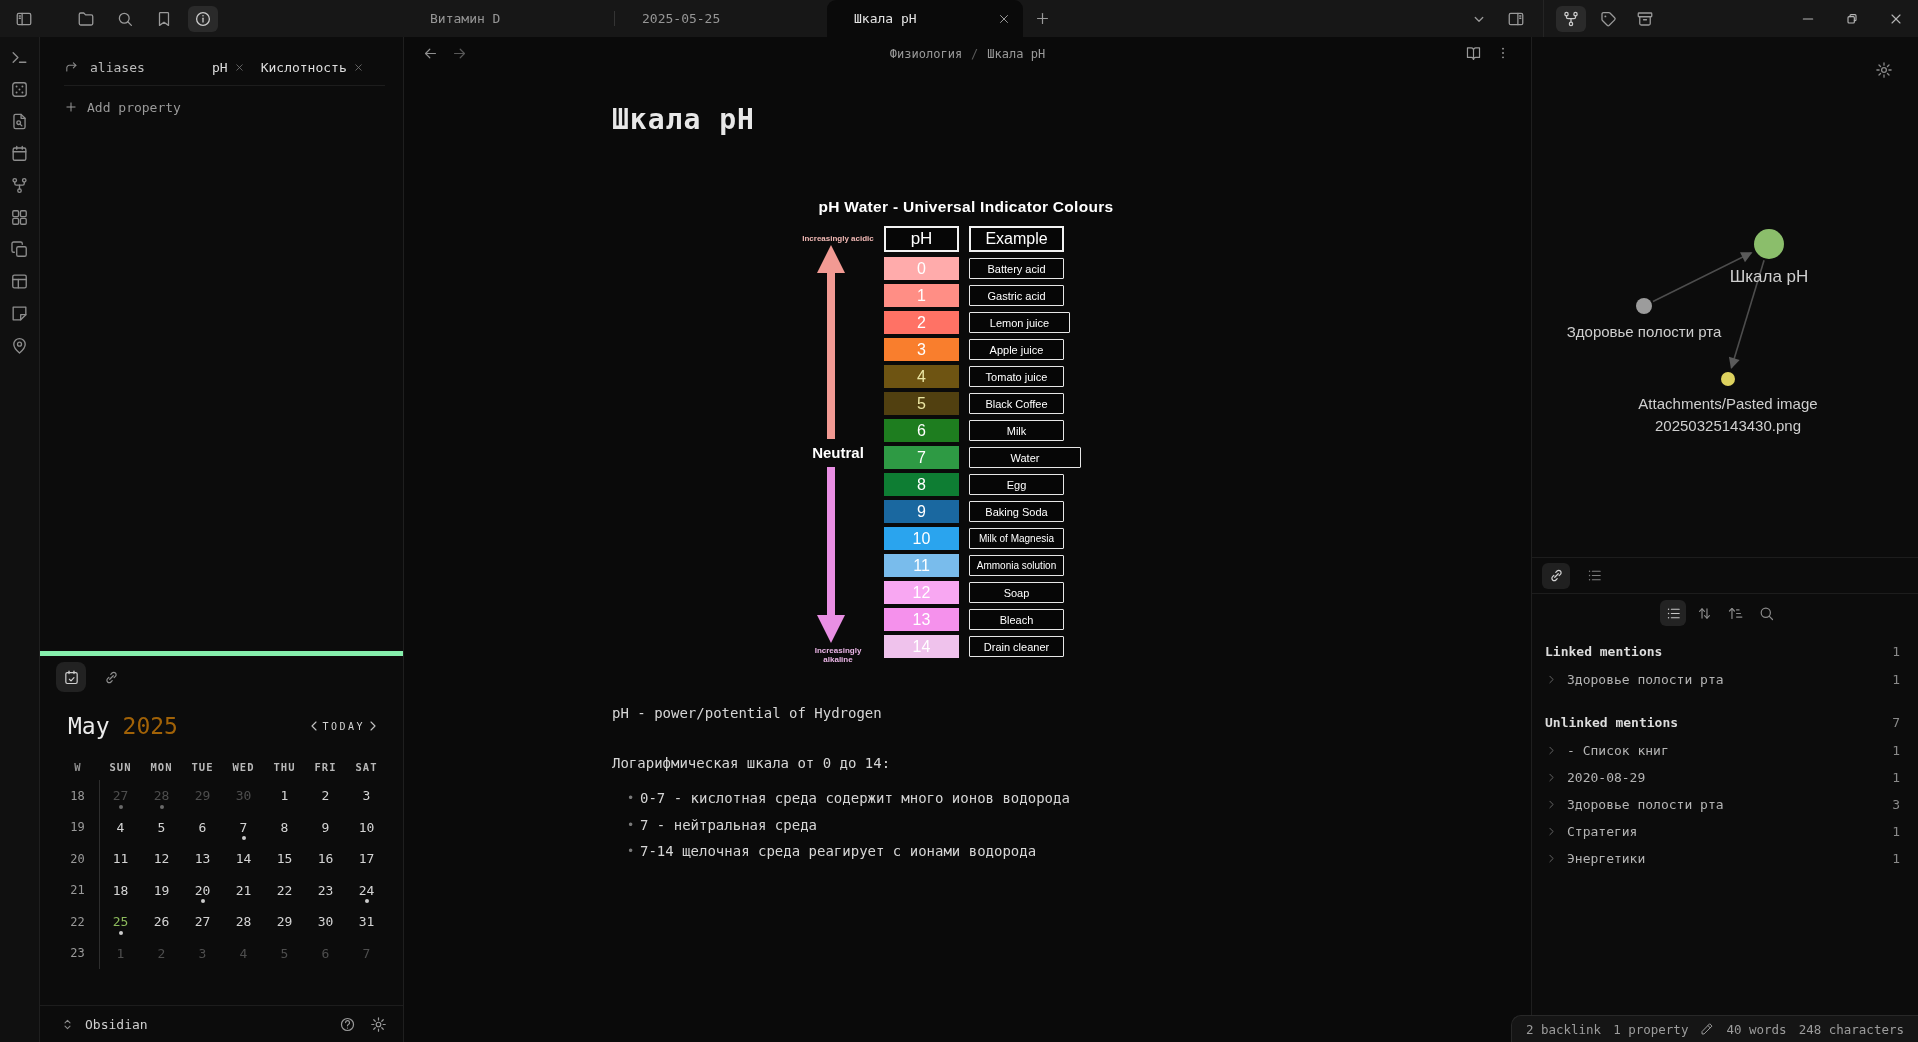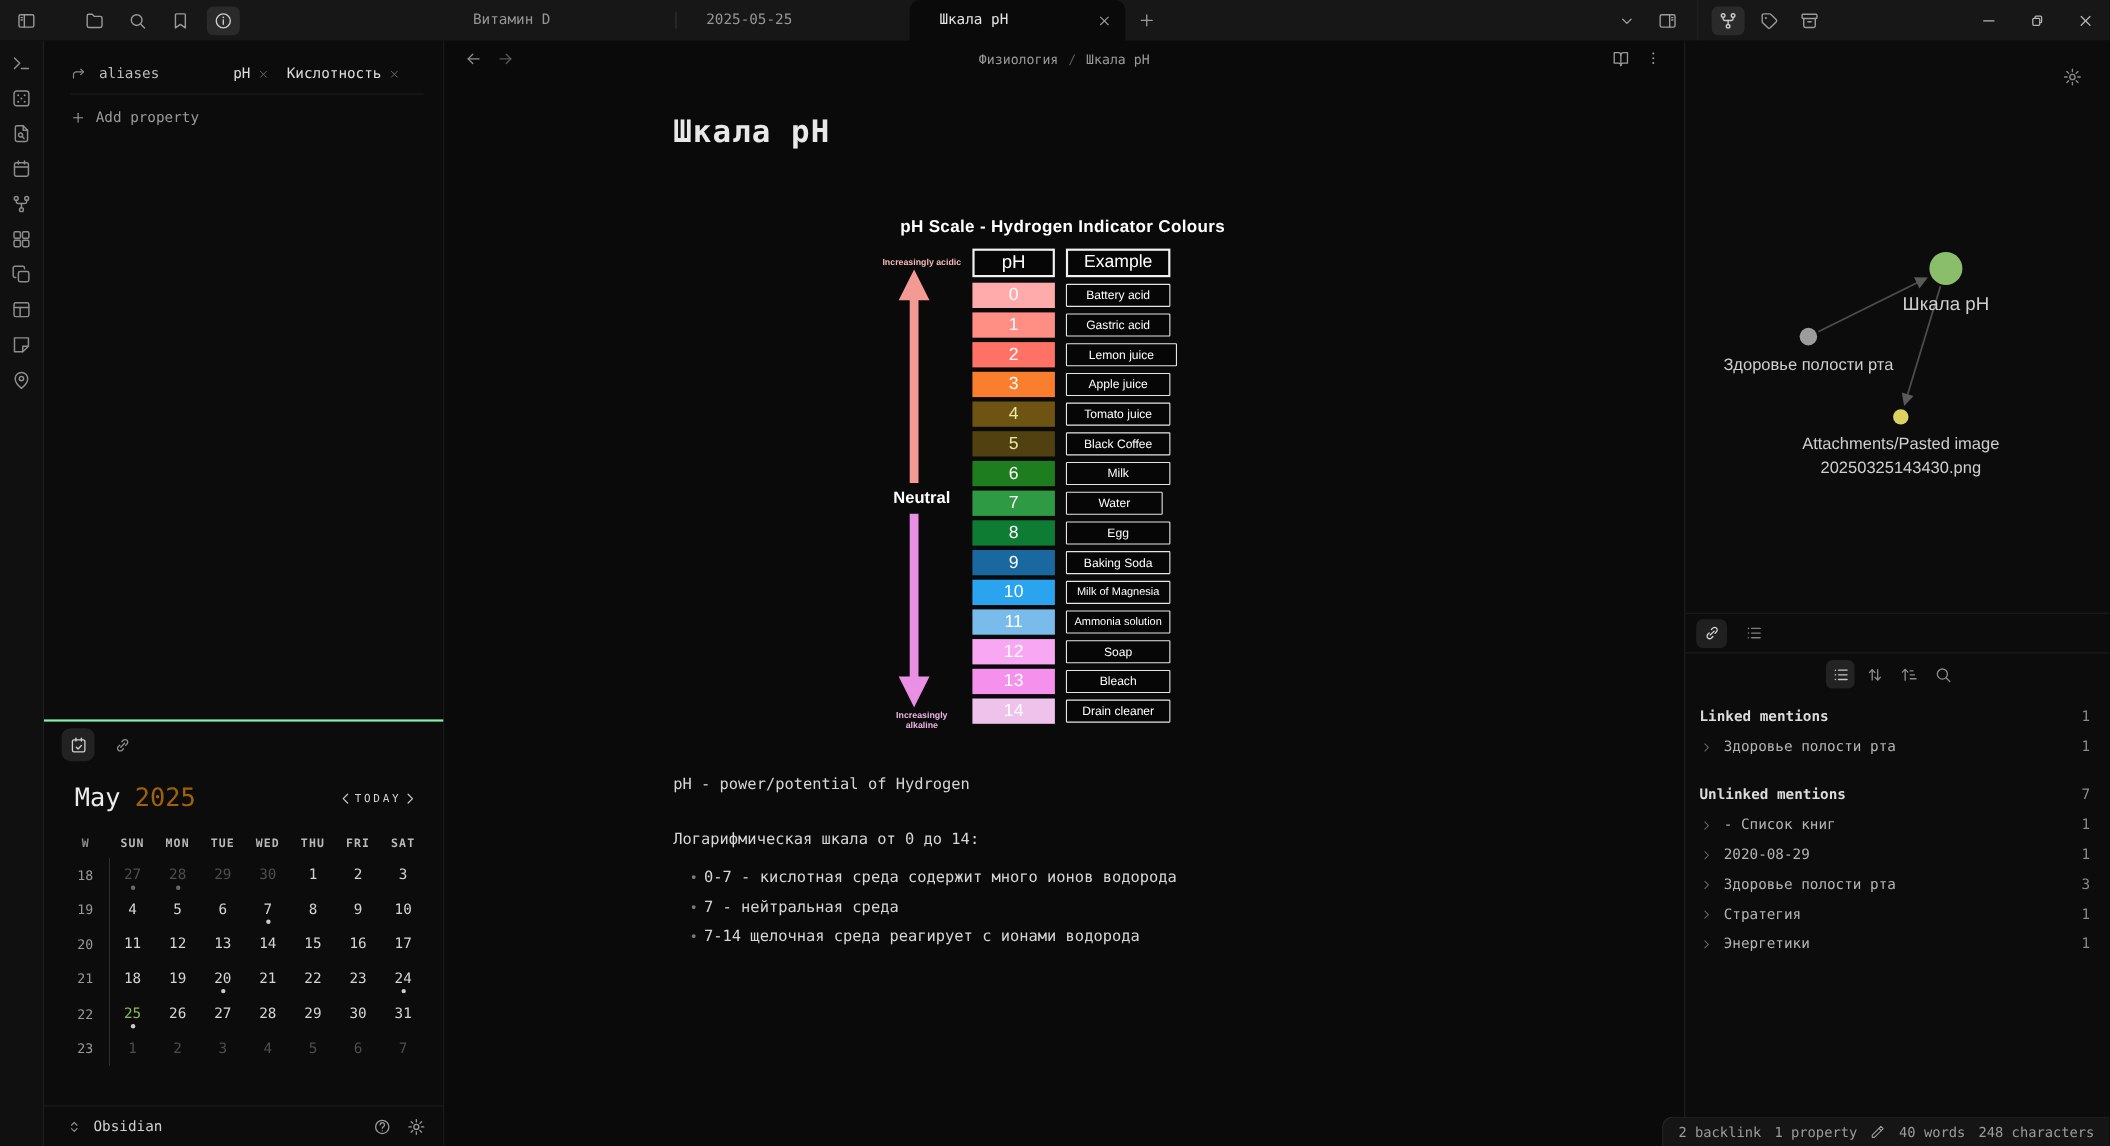--- a/index.html
+++ b/index.html
@@ -38,21 +38,21 @@
     display:flex; flex-direction:column; }
   .props { padding:12px 18px 0 24px; }
   .prop-row { display:flex; align-items:center; height:37px; border-bottom:1px solid #1d1d1d; font-size:13px; }
   .prop-icon { color:#8a8a8a; display:flex; }
   .prop-name { color:#bdbdbd; margin-left:11px; width:110px; }
   .prop-values { display:flex; gap:16px; margin-left:12px; }
   .pill { display:flex; align-items:center; gap:6px; color:#dedede; white-space:nowrap; }
   .pill-x { color:#7a7a7a; display:flex; }
   .add-prop { display:flex; align-items:center; gap:9px; height:42px; color:#9a9a9a; font-size:13px; }
   .ls-spacer { flex:1; }
-  .cal-section { border-top:2px solid #86efac; padding:6px 16px 36px 16px; }
+  .cal-section { border-top:5px solid #86efac; padding:6px 16px 36px 16px; }
   .cal-tabs { display:flex; gap:10px; }
   .cal-tab { width:30px; height:30px; display:flex; align-items:center; justify-content:center;
     border-radius:8px; color:#8d8d8d; }
   .cal-tab.active { background:#222222; color:#cfcfcf; }
   .calendar { margin-top:16px; }
   .cal-header { display:flex; align-items:center; height:36px; padding:0 6px 0 12px; }
   .cal-month { font-size:23px; color:#ececec; }
   .cal-year { font-size:23px; color:#a16207; margin-left:13px; }
   .cal-nav { margin-left:auto; display:flex; align-items:center; }
   .cal-chev { color:#c2c2c2; display:flex; }
@@ -547,21 +547,21 @@
                 <circle cx="12" cy="5.5" r="1.4" fill="currentColor" stroke="none"></circle>
                 <circle cx="12" cy="12" r="1.4" fill="currentColor" stroke="none"></circle>
                 <circle cx="12" cy="18.5" r="1.4" fill="currentColor" stroke="none"></circle>
               </svg>
             </div>
         </span>
       </div>
       <div class="note">
         <h1 class="note-title">Шкала pH</h1>
         <figure class="ph-figure">
-          <div class="ph-title">pH Scale - Hydrogen Indicator Colours</div>
+          <div class="ph-title">pH Water - Universal Indicator Colours</div>
           <div class="ph-acidic">Increasingly acidic</div>
           <div class="ph-neutral">Neutral</div>
           <div class="ph-alkaline">Increasingly alkaline</div>
         <svg width="74" height="470" style="position:absolute;left:0;top:0">
               <line x1="30" y1="244" x2="30" y2="74" stroke="#f29a93" stroke-width="8"></line>
               <polygon points="30,50 16,78 44,78" fill="#f29a93"></polygon>
               <line x1="30" y1="272" x2="30" y2="422" stroke="#e98fe4" stroke-width="8"></line>
               <polygon points="30,448 16,420 44,420" fill="#e98fe4"></polygon>
             </svg>
             <div class="ph-hcell" style="left: 83px; top: 31px; width: 75px; height: 26px; font-size: 17px;">pH</div>
@@ -574,21 +574,21 @@
             <div class="ex-cell" style="left: 168px; top: 117px; width: 101px; height: 21px; font-size: 11px;">Lemon juice</div>
             <div class="ph-cell" style="left: 83px; top: 143px; width: 75px; height: 23px; background: rgb(249, 126, 45); color: rgb(255, 255, 255);">3</div>
             <div class="ex-cell" style="left: 168px; top: 144px; width: 95px; height: 21px; font-size: 11px;">Apple juice</div>
             <div class="ph-cell" style="left: 83px; top: 170px; width: 75px; height: 23px; background: rgb(110, 84, 18); color: rgb(236, 231, 164);">4</div>
             <div class="ex-cell" style="left: 168px; top: 171px; width: 95px; height: 21px; font-size: 11px;">Tomato juice</div>
             <div class="ph-cell" style="left: 83px; top: 197px; width: 75px; height: 23px; background: rgb(81, 64, 16); color: rgb(236, 231, 164);">5</div>
             <div class="ex-cell" style="left: 168px; top: 198px; width: 95px; height: 21px; font-size: 11px;">Black Coffee</div>
             <div class="ph-cell" style="left: 83px; top: 224px; width: 75px; height: 23px; background: rgb(30, 125, 31); color: rgb(255, 255, 255);">6</div>
             <div class="ex-cell" style="left: 168px; top: 225px; width: 95px; height: 21px; font-size: 11px;">Milk</div>
             <div class="ph-cell" style="left: 83px; top: 251px; width: 75px; height: 23px; background: rgb(46, 154, 68); color: rgb(255, 255, 255);">7</div>
-            <div class="ex-cell" style="left: 168px; top: 252px; width: 88px; height: 21px; font-size: 11px;">Water</div>
+            <div class="ex-cell" style="left: 168px; top: 252px; width: 112px; height: 21px; font-size: 11px;">Water</div>
             <div class="ph-cell" style="left: 83px; top: 278px; width: 75px; height: 23px; background: rgb(14, 125, 51); color: rgb(255, 255, 255);">8</div>
             <div class="ex-cell" style="left: 168px; top: 279px; width: 95px; height: 21px; font-size: 11px;">Egg</div>
             <div class="ph-cell" style="left: 83px; top: 305px; width: 75px; height: 23px; background: rgb(26, 104, 160); color: rgb(255, 255, 255);">9</div>
             <div class="ex-cell" style="left: 168px; top: 306px; width: 95px; height: 21px; font-size: 11px;">Baking Soda</div>
             <div class="ph-cell" style="left: 83px; top: 332px; width: 75px; height: 23px; background: rgb(42, 164, 238); color: rgb(255, 255, 255);">10</div>
             <div class="ex-cell" style="left: 168px; top: 333px; width: 95px; height: 21px; font-size: 10px;">Milk of Magnesia</div>
             <div class="ph-cell" style="left: 83px; top: 359px; width: 75px; height: 23px; background: rgb(121, 188, 236); color: rgb(255, 255, 255);">11</div>
             <div class="ex-cell" style="left: 168px; top: 360px; width: 95px; height: 21px; font-size: 10px;">Ammonia solution</div>
             <div class="ph-cell" style="left: 83px; top: 386px; width: 75px; height: 23px; background: rgb(248, 167, 242); color: rgb(255, 255, 255);">12</div>
             <div class="ex-cell" style="left: 168px; top: 387px; width: 95px; height: 21px; font-size: 11px;">Soap</div>

